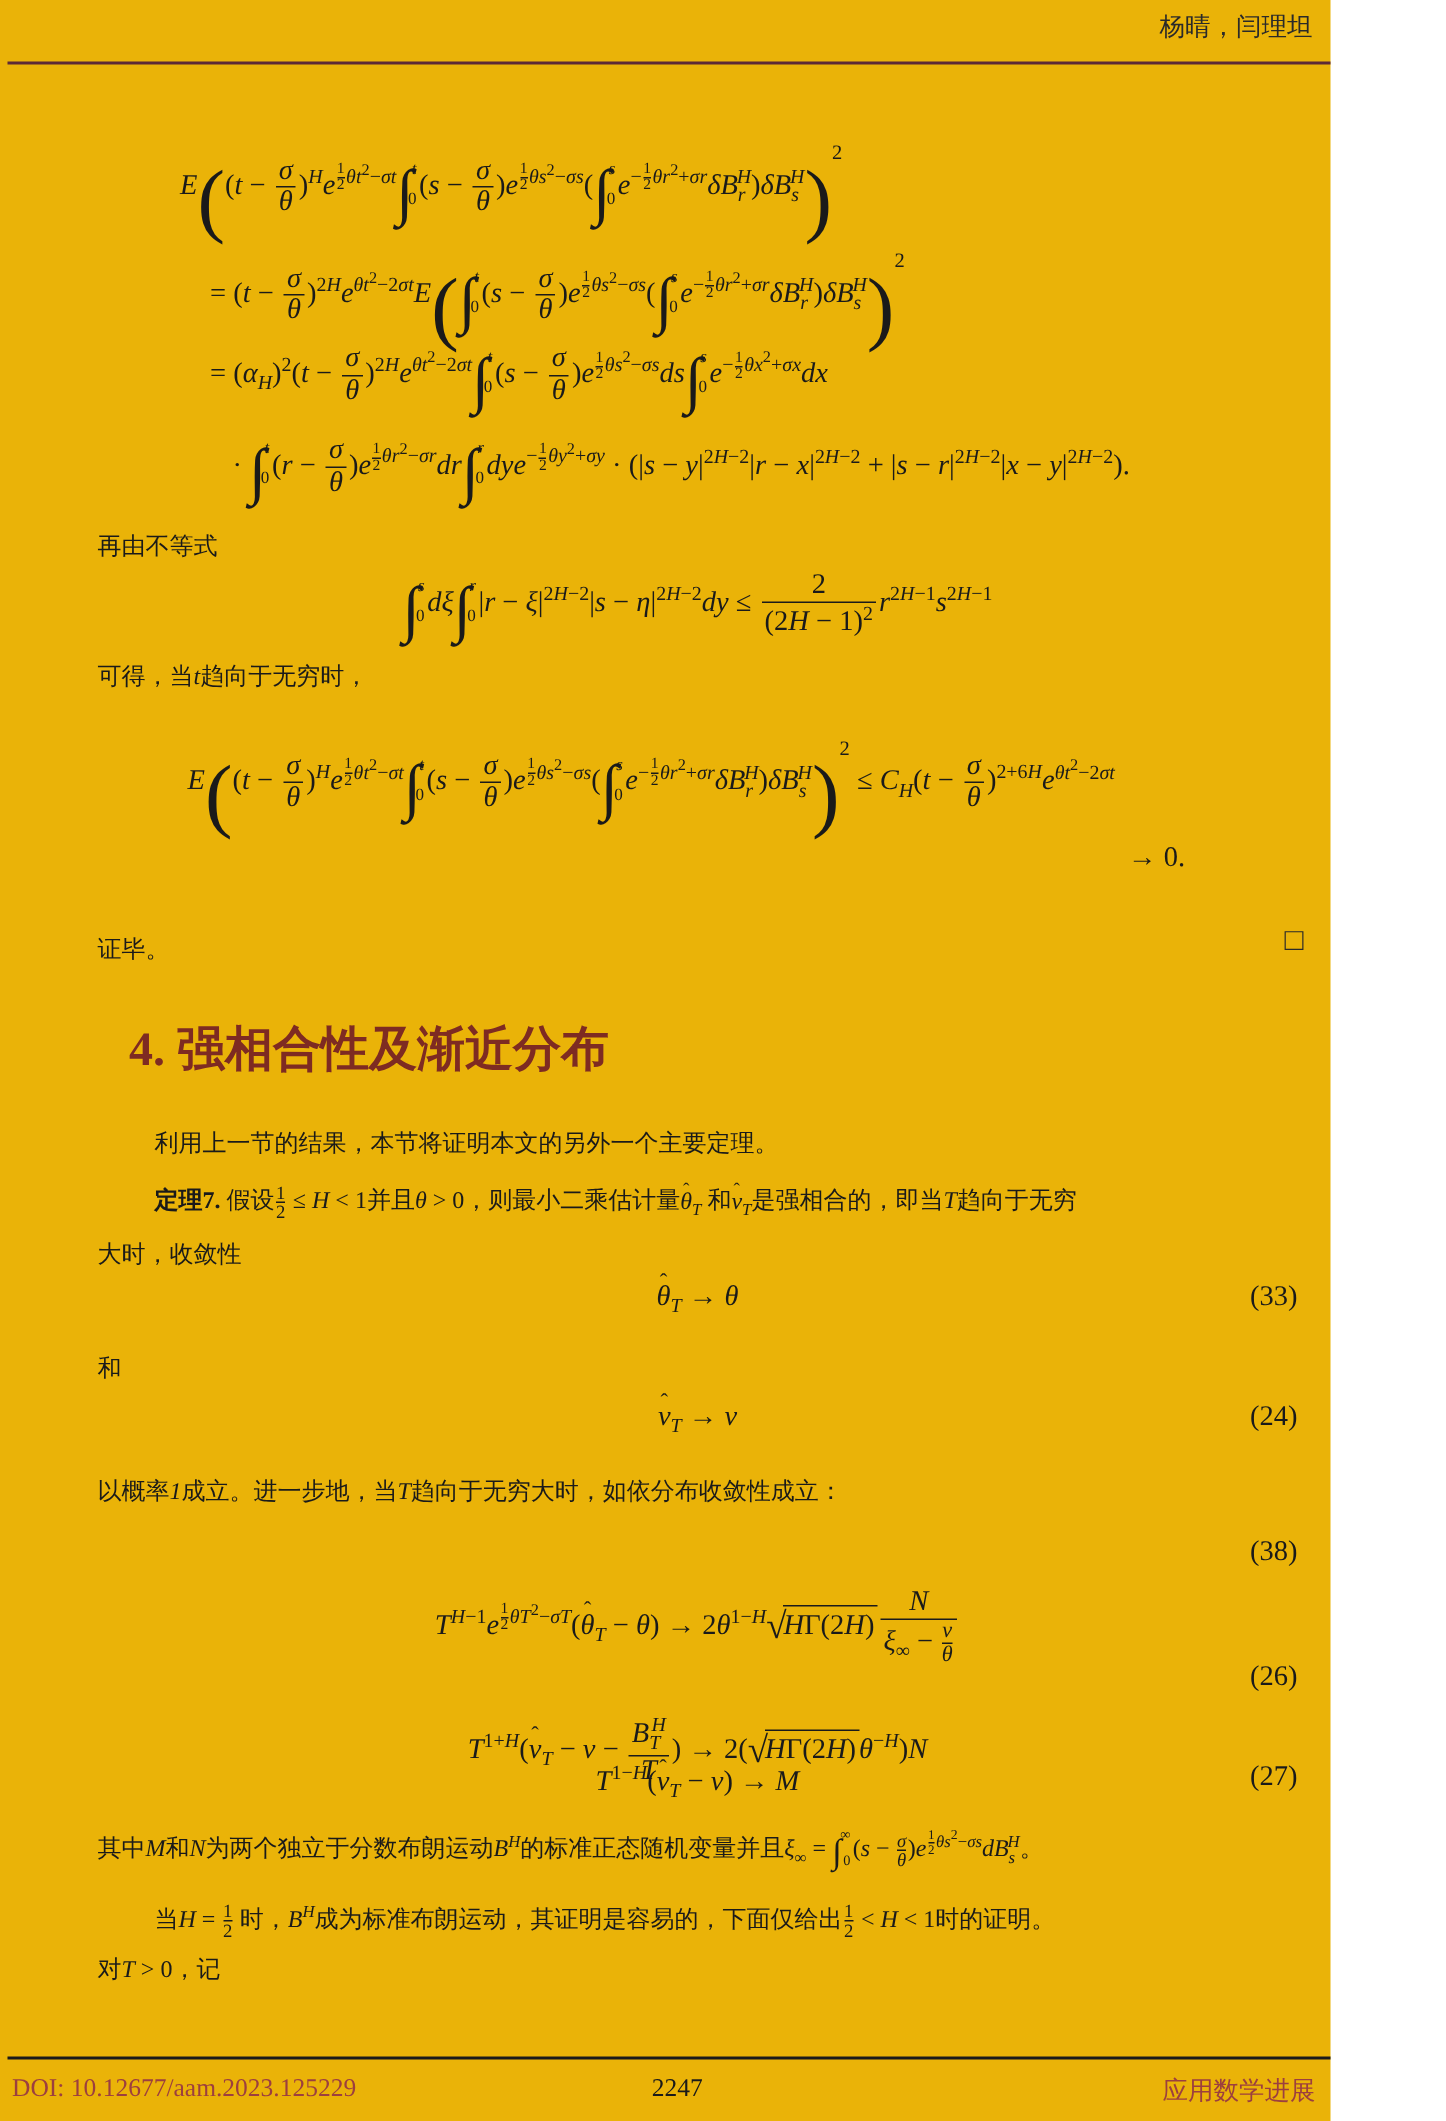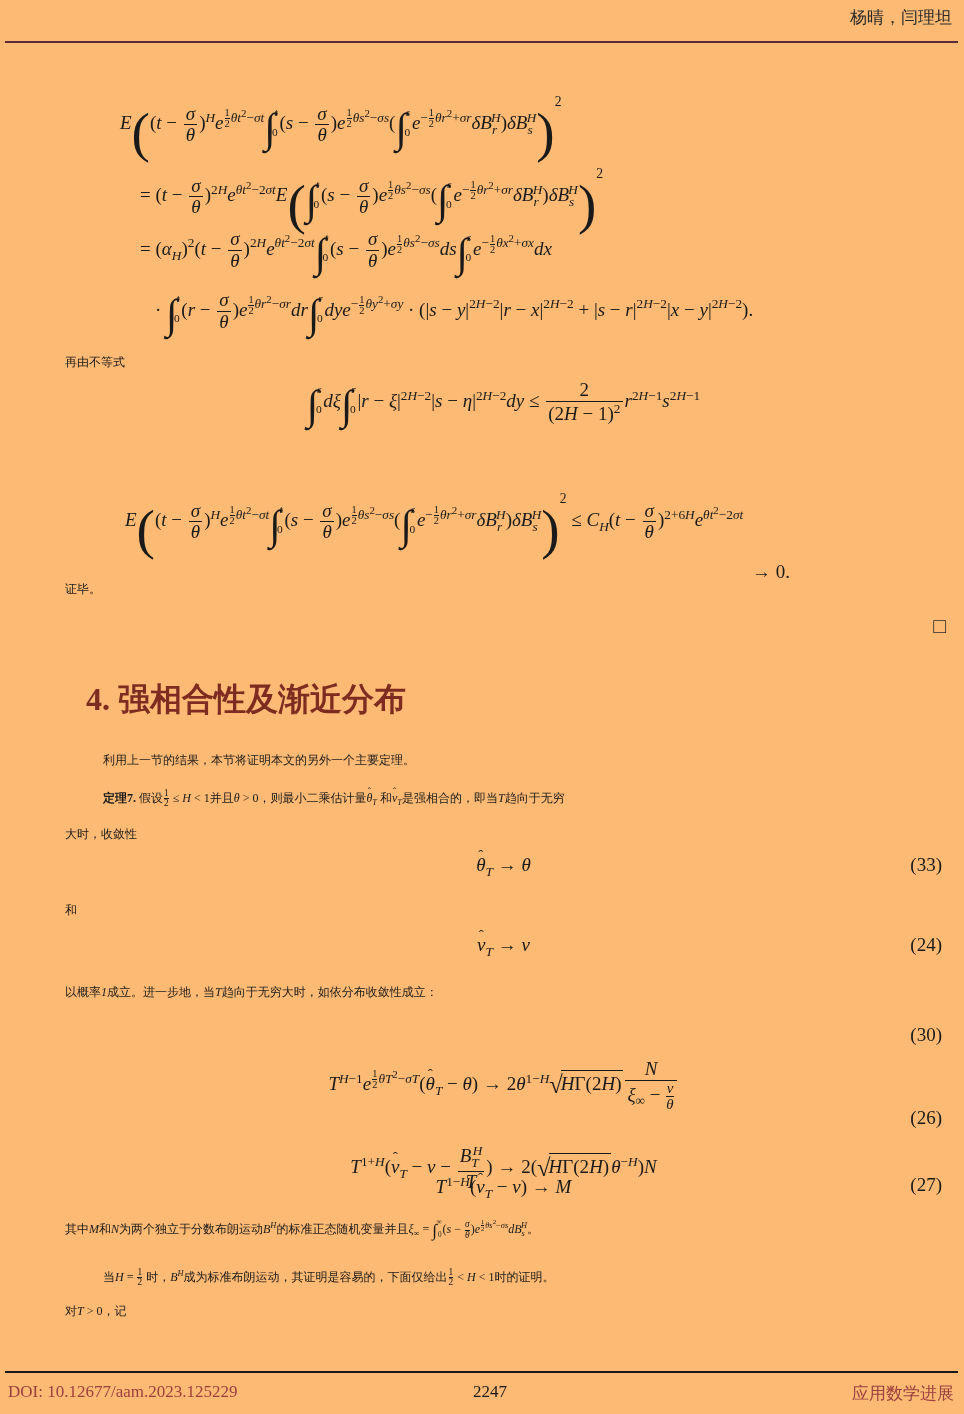--- a/index.html
+++ b/index.html
@@ -1,26 +1,26 @@
 <!DOCTYPE html>
 <html><head>
 <meta charset="utf-8">
 <style>
   html,body { margin:0; padding:0; background:#ffffff; }
   .page {
-    position:relative; width:964px; height:1414px; overflow:hidden;
-    background:#fdba74; color:#1a1a1a;
+    position:relative; width:887px; height:1414px; overflow:hidden;
+    background:#eab308; color:#1a1a1a;
     font-family:"Liberation Serif","DejaVu Serif",serif;
   }
   .hdr { position:absolute; top:6px; right:12px; font-size:17px; color:#2a2a2a; }
   .rule-top { position:absolute; top:41px; left:5px; width:953px; height:2px; background:#5c2936; }
   .rule-bottom { position:absolute; top:1371px; left:5px; width:953px; height:2px; background:#1a1a1a; }
 
   .mline { position:absolute; white-space:nowrap; font-size:19px; line-height:1.25;margin-left:40px; }
-  .cjk { position:absolute; white-space:nowrap; font-size:12px; line-height:1.3; }
+  .cjk { position:absolute; white-space:nowrap; font-size:16px; line-height:1.3; }
   .eqrow { position:absolute; left:65px; right:22px; display:flex; justify-content:center;
            align-items:flex-start; font-size:19px; white-space:nowrap; }
   .eqnum { position:absolute; right:0; font-size:19px; }
 
   .sec-h { position:absolute; left:62px; font-size:32px; font-weight:bold; color:#7e2b22;margin-left:24px; }
 
   i { font-family:"Liberation Serif","DejaVu Serif",serif; }
   sup { font-size:0.7em; } sup sup { font-size:0.82em; } sub { font-size:0.7em; }
   .ps { margin-left:-0.45em; }
   .hi { font-size:0.72em; vertical-align:1.7em; }
@@ -62,25 +62,26 @@
   <div class="mline" style="top:165px;left:100px">= (<i>t</i> − <span class="fr"><span><i>σ</i></span><span class="d"><i>θ</i></span></span>)<sup>2<i>H</i></sup><i>e</i><sup><i>θt</i><sup>2</sup>−2<i>σt</i></sup><i>E</i><span class="bp">(</span><span class="ig">∫</span><sup class="iu"><i>t</i></sup><sub class="idn">0</sub>(<i>s</i> − <span class="fr"><span><i>σ</i></span><span class="d"><i>θ</i></span></span>)<i>e</i><sup><span class="fs"><span>1</span><span class="d">2</span></span><i>θs</i><sup>2</sup>−<i>σs</i></sup>(<span class="ig">∫</span><sup class="iu"><i>s</i></sup><sub class="idn">0</sub><i>e</i><sup>−<span class="fs"><span>1</span><span class="d">2</span></span><i>θr</i><sup>2</sup>+<i>σr</i></sup><i>δB</i><sub><i>r</i></sub><sup class="ps"><i>H</i></sup>)<i>δB</i><sub><i>s</i></sub><sup class="ps"><i>H</i></sup><span class="bp">)</span><sup class="hi">2</sup></div>
   <div class="mline" style="top:229px;left:100px">= (<i>α</i><sub><i>H</i></sub>)<sup>2</sup>(<i>t</i> − <span class="fr"><span><i>σ</i></span><span class="d"><i>θ</i></span></span>)<sup>2<i>H</i></sup><i>e</i><sup><i>θt</i><sup>2</sup>−2<i>σt</i></sup><span class="ig">∫</span><sup class="iu"><i>t</i></sup><sub class="idn">0</sub>(<i>s</i> − <span class="fr"><span><i>σ</i></span><span class="d"><i>θ</i></span></span>)<i>e</i><sup><span class="fs"><span>1</span><span class="d">2</span></span><i>θs</i><sup>2</sup>−<i>σs</i></sup><i>ds</i><span class="ig">∫</span><sup class="iu"><i>s</i></sup><sub class="idn">0</sub><i>e</i><sup>−<span class="fs"><span>1</span><span class="d">2</span></span><i>θx</i><sup>2</sup>+<i>σx</i></sup><i>dx</i></div>
   <div class="mline" style="top:290px;left:115px">· <span class="ig">∫</span><sup class="iu"><i>t</i></sup><sub class="idn">0</sub>(<i>r</i> − <span class="fr"><span><i>σ</i></span><span class="d"><i>θ</i></span></span>)<i>e</i><sup><span class="fs"><span>1</span><span class="d">2</span></span><i>θr</i><sup>2</sup>−<i>σr</i></sup><i>dr</i><span class="ig">∫</span><sup class="iu"><i>r</i></sup><sub class="idn">0</sub><i>dye</i><sup>−<span class="fs"><span>1</span><span class="d">2</span></span><i>θy</i><sup>2</sup>+<i>σy</i></sup> · (|<i>s</i> − <i>y</i>|<sup>2<i>H</i>−2</sup>|<i>r</i> − <i>x</i>|<sup>2<i>H</i>−2</sup> + |<i>s</i> − <i>r</i>|<sup>2<i>H</i>−2</sup>|<i>x</i> − <i>y</i>|<sup>2<i>H</i>−2</sup>).</div>
 
   <div class="cjk" style="top:355px;left:65px">再由不等式</div>
 
   <div class="eqrow" style="top:380px">
     <span><span class="ig">∫</span><sup class="iu"><i>s</i></sup><sub class="idn">0</sub><i>dξ</i><span class="ig">∫</span><sup class="iu"><i>r</i></sup><sub class="idn">0</sub>|<i>r</i> − <i>ξ</i>|<sup>2<i>H</i>−2</sup>|<i>s</i> − <i>η</i>|<sup>2<i>H</i>−2</sup><i>dy</i> ≤ <span class="fr"><span>2</span><span class="d">(2<i>H</i> − 1)<sup>2</sup></span></span><i>r</i><sup>2<i>H</i>−1</sup><i>s</i><sup>2<i>H</i>−1</sup></span>
   </div>
 
+  <div class="cjk" style="top:442px;left:65px">可得，当<i>t</i>趋向于无穷时，</div>
 
   <div class="mline" style="top:490px;left:85px"><i>E</i><span class="bp">(</span>(<i>t</i> − <span class="fr"><span><i>σ</i></span><span class="d"><i>θ</i></span></span>)<sup><i>H</i></sup><i>e</i><sup><span class="fs"><span>1</span><span class="d">2</span></span><i>θt</i><sup>2</sup>−<i>σt</i></sup><span class="ig">∫</span><sup class="iu"><i>t</i></sup><sub class="idn">0</sub>(<i>s</i> − <span class="fr"><span><i>σ</i></span><span class="d"><i>θ</i></span></span>)<i>e</i><sup><span class="fs"><span>1</span><span class="d">2</span></span><i>θs</i><sup>2</sup>−<i>σs</i></sup>(<span class="ig">∫</span><sup class="iu"><i>s</i></sup><sub class="idn">0</sub><i>e</i><sup>−<span class="fs"><span>1</span><span class="d">2</span></span><i>θr</i><sup>2</sup>+<i>σr</i></sup><i>δB</i><sub><i>r</i></sub><sup class="ps"><i>H</i></sup>)<i>δB</i><sub><i>s</i></sub><sup class="ps"><i>H</i></sup><span class="bp">)</span><sup class="hi">2</sup> ≤ <i>C</i><sub><i>H</i></sub>(<i>t</i> − <span class="fr"><span><i>σ</i></span><span class="d"><i>θ</i></span></span>)<sup>2+6<i>H</i></sup><i>e</i><sup><i>θt</i><sup>2</sup>−2<i>σt</i></sup></div>
   <div class="mline" style="top:560px;left:712px">→ 0.</div>
 
-  <div class="cjk" style="top:582px;left:65px">证毕。</div>
+  <div class="cjk" style="top:624px;left:65px">证毕。</div>
   <div class="qed-box" style="top:614px">□</div>
 
   <div class="sec-h" style="top:678px">4. 强相合性及渐近分布</div>
 
   <div class="cjk" style="top:753px;left:103px">利用上一节的结果，本节将证明本文的另外一个主要定理。</div>
 
   <div class="cjk" style="top:789px;left:103px"><b>定理7.</b> 假设<span class="fs"><span>1</span><span class="d">2</span></span> ≤ <i>H</i> &lt; 1并且<i>θ</i> &gt; 0，则最小二乘估计量<span class="hat"><i>θ</i><span class="hx">ˆ</span></span><sub><i>T</i></sub> 和<span class="hat"><i>ν</i><span class="hx">ˆ</span></span><sub><i>T</i></sub>是强相合的，即当<i>T</i>趋向于无穷</div>
   <div class="cjk" style="top:827px;left:65px">大时，收敛性</div>
 
   <div class="eqrow" style="top:854px">
@@ -92,21 +93,21 @@
 
   <div class="eqrow" style="top:934px">
     <span><span class="hat"><i>ν</i><span class="hx">ˆ</span></span><sub><i>T</i></sub> → <i>ν</i></span>
     <span class="eqnum">(24)</span>
   </div>
 
   <div class="cjk" style="top:985px;left:65px">以概率<i>1</i>成立。进一步地，当<i>T</i>趋向于无穷大时，如依分布收敛性成立：</div>
 
   <div class="eqrow" style="top:1024px">
     <span><i>T</i><sup><i>H</i>−1</sup><i>e</i><sup><span class="fs"><span>1</span><span class="d">2</span></span><i>θT</i><sup>2</sup>−<i>σT</i></sup>(<span class="hat"><i>θ</i><span class="hx">ˆ</span></span><sub><i>T</i></sub> − <i>θ</i>) → 2<i>θ</i><sup>1−<i>H</i></sup><span class="rad">√</span><span class="sq"><i>H</i>Γ(2<i>H</i>)</span><span class="fr"><span><i>N</i></span><span class="d"><i>ξ</i><sub>∞</sub> − <span class="fs"><span><i>ν</i></span><span class="d"><i>θ</i></span></span></span></span></span>
-    <span class="eqnum">(30)</span>
+    <span class="eqnum">(38)</span>
   </div>
 
   <div class="eqrow" style="top:1107px">
     <span><i>T</i><sup>1+<i>H</i></sup>(<span class="hat"><i>ν</i><span class="hx">ˆ</span></span><sub><i>T</i></sub> − <i>ν</i> − <span class="fr"><span><i>B</i><sub><i>T</i></sub><sup class="ps"><i>H</i></sup></span><span class="d"><i>T</i></span></span>) → 2(<span class="rad">√</span><span class="sq"><i>H</i>Γ(2<i>H</i>)</span><i>θ</i><sup>−<i>H</i></sup>)<i>N</i></span>
     <span class="eqnum">(26)</span>
   </div>
 
   <div class="eqrow" style="top:1174px">
     <span><i>T</i><sup>1−<i>H</i></sup>(<span class="hat"><i>ν</i><span class="hx">ˆ</span></span><sub><i>T</i></sub> − <i>ν</i>) → <i>M</i></span>
     <span class="eqnum">(27)</span>

